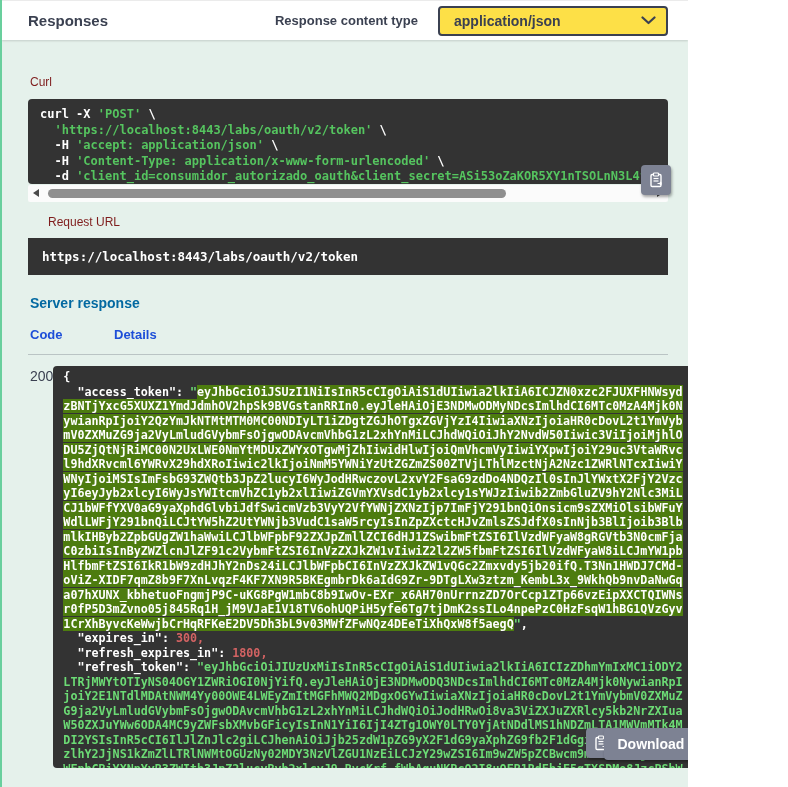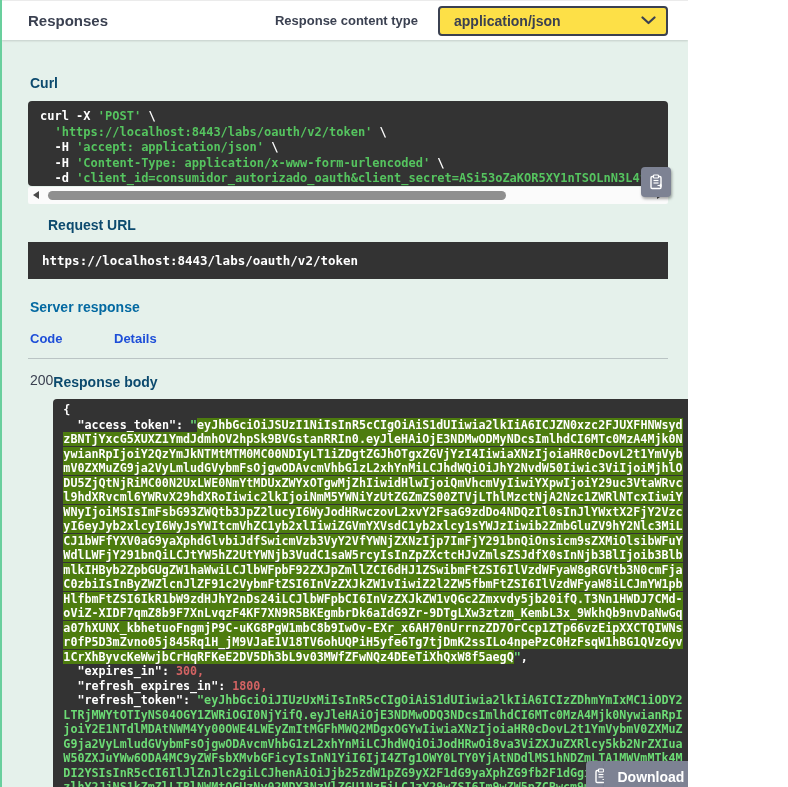--- a/index.html
+++ b/index.html
@@ -10,21 +10,21 @@
   
   .op-header { height:40px; background:#ffffff; display:flex; align-items:center; padding:0 20px 0 26px; box-shadow:0 1px 2px rgba(0,0,0,.15); border-top:1px solid rgba(0,0,0,.08); position:relative; z-index:2; }
   .op-title { font-size:15px; font-weight:700; color:#3b4151; }
   .op-spacer { flex:1; }
   .ct-label { font-size:13px; font-weight:600; color:#3b4151; margin-right:20px; }
   .select-box { width:230px; height:30px; border:2px solid #3b4151; border-radius:4px; background:#fde047; display:flex; align-items:center; padding:0 10px 0 14px; cursor:pointer; }
   .select-value { flex:1; font-size:14px; font-weight:700; color:#3b4151; }
 
   
   .op-body { padding:0 20px 0 26px; }
-  .sec-label { font-size:14px; font-weight:700; color:#0c4a6e; }
+  .sec-label { font-size:12px; font-weight:400; color:#7f1d1d; }
   .lbl-curl { margin:35px 0 10px 2px; }
 
   .curl-wrap { position:relative; }
   pre.curl { height:85px; background:#333333; border-radius:4px; padding:8px 12px; overflow:hidden; white-space:pre; font-family:"DejaVu Sans Mono","Liberation Mono",monospace; font-size:12px; line-height:15.5px; font-weight:700; color:#fff; }
   .cw { color:#ffffff; } .cs { color:#55c45f; }
 
   .hscroll { height:17px; margin-top:1px; background:#fbfbfb; position:relative; border-radius:2px; }
   .hthumb { position:absolute; left:20px; top:4px; width:458px; height:9px; background:#8f8f8f; border-radius:5px; }
   .tri-left  { position:absolute; left:5px; top:4px; width:0; height:0; border-top:4.5px solid transparent; border-bottom:4.5px solid transparent; border-right:6px solid #4a4a4a; }
   .tri-right { position:absolute; right:5px; top:4px; width:0; height:0; border-top:4.5px solid transparent; border-bottom:4.5px solid transparent; border-left:6px solid #4a4a4a; }
@@ -107,21 +107,20 @@
     <div class="h-server">Server response</div>
 
     <div class="tbl-head">
       <div class="cell col-code">Code</div>
       <div class="cell">Details</div>
     </div>
 
     <div class="tbl-row">
       <div class="code-val">200</div>
       <div class="details-col">
-        <div class="sec-label lbl-respbody">Response body</div>
 
         <div class="resp-wrap">
           <div class="resp-body">
             <div class="jline"><span class="jw">{</span></div>
             <div class="jline"><span class="jw">  "access_token": </span><span class="js">"</span><span class="jsel">eyJhbGciOiJSUzI1NiIsInR5cCIgOiAiS1dUIiwia2lkIiA6ICJZN0xzc2FJUXFHNWsydzBNTjYxcG5XUXZ1YmdJdmhOV2hpSk9BVGstanRRIn0.eyJleHAiOjE3NDMwODMyNDcsImlhdCI6MTc0MzA4Mjk0NywianRpIjoiY2QzYmJkNTMtMTM0MC00NDIyLT1iZDgtZGJhOTgxZGVjYzI4IiwiaXNzIjoiaHR0cDovL2t1YmVybmV0ZXMuZG9ja2VyLmludGVybmFsOjgwODAvcmVhbG1zL2xhYnMiLCJhdWQiOiJhY2NvdW50Iiwic3ViIjoiMjhlODU5ZjQtNjRiMC00N2UxLWE0NmYtMDUxZWYxOTgwMjZhIiwidHlwIjoiQmVhcmVyIiwiYXpwIjoiY29uc3VtaWRvcl9hdXRvcml6YWRvX29hdXRoIiwic2lkIjoiNmM5YWNiYzUtZGZmZS00ZTVjLThlMzctNjA2Nzc1ZWRlNTcxIiwiYWNyIjoiMSIsImFsbG93ZWQtb3JpZ2lucyI6WyJodHRwczovL2xvY2FsaG9zdDo4NDQzIl0sInJlYWxtX2FjY2VzcyI6eyJyb2xlcyI6WyJsYWItcmVhZC1yb2xlIiwiZGVmYXVsdC1yb2xlcy1sYWJzIiwib2ZmbGluZV9hY2Nlc3MiLCJ1bWFfYXV0aG9yaXphdGlvbiJdfSwicmVzb3VyY2VfYWNjZXNzIjp7ImFjY291bnQiOnsicm9sZXMiOlsibWFuYWdlLWFjY291bnQiLCJtYW5hZ2UtYWNjb3VudC1saW5rcyIsInZpZXctcHJvZmlsZSJdfX0sInNjb3BlIjoib3BlbmlkIHByb2ZpbGUgZW1haWwiLCJlbWFpbF92ZXJpZmllZCI6dHJ1ZSwibmFtZSI6IlVzdWFyaW8gRGVtb3N0cmFjaC0zbiIsInByZWZlcnJlZF91c2VybmFtZSI6InVzZXJkZW1vIiwiZ2l2ZW5fbmFtZSI6IlVzdWFyaW8iLCJmYW1pbHlfbmFtZSI6IkR1bW9zdHJhY2nDs24iLCJlbWFpbCI6InVzZXJkZW1vQGc2Zmxvdy5jb20ifQ.T3Nn1HWDJ7CMd-oViZ-XIDF7qmZ8b9F7XnLvqzF4KF7XN9R5BKEgmbrDk6aIdG9Zr-9DTgLXw3ztzm_KembL3x_9WkhQb9nvDaNwGqa07hXUNX_kbhetuoFngmjP9C-uKG8PgW1mbC8b9IwOv-EXr_x6AH70nUrrnzZD7OrCcp1ZTp66vzEipXXCTQIWNsr0fP5D3mZvno05j845Rq1H_jM9VJaE1V18TV6ohUQPiH5yfe6Tg7tjDmK2ssILo4npePzC0HzFsqW1hBG1QVzGyv1CrXhByvcKeWwjbCrHqRFKeE2DV5Dh3bL9v03MWfZFwNQz4DEeTiXhQxW8f5aegQ</span><span class="js">"</span><span class="jw">,</span></div>
             <div class="jline"><span class="jw">  "expires_in": </span><span class="jn">300,</span></div>
             <div class="jline"><span class="jw">  "refresh_expires_in": </span><span class="jn">1800,</span></div>
             <div class="jline"><span class="jw">  "refresh_token": </span><span class="js">"eyJhbGciOiJIUzUxMiIsInR5cCIgOiAiS1dUIiwia2lkIiA6ICIzZDhmYmIxMC1iODY2LTRjMWYtOTIyNS04OGY1ZWRiOGI0NjYifQ.eyJleHAiOjE3NDMwODQ3NDcsImlhdCI6MTc0MzA4Mjk0NywianRpIjoiY2E1NTdlMDAtNWM4Yy00OWE4LWEyZmItMGFhMWQ2MDgxOGYwIiwiaXNzIjoiaHR0cDovL2t1YmVybmV0ZXMuZG9ja2VyLmludGVybmFsOjgwODAvcmVhbG1zL2xhYnMiLCJhdWQiOiJodHRwOi8va3ViZXJuZXRlcy5kb2NrZXIuaW50ZXJuYWw6ODA4MC9yZWFsbXMvbGFicyIsInN1YiI6IjI4ZTg1OWY0LTY0YjAtNDdlMS1hNDZmLTA1MWVmMTk4MDI2YSIsInR5cCI6IlJlZnJlc2giLCJhenAiOiJjb25zdW1pZG9yX2F1dG9yaXphZG9fb2F1dGgiLCJzaWQiOiI2YzlhY2JjNS1kZmZlLTRlNWMtOGUzNy02MDY3NzVlZGU1NzEiLCJzY29wZSI6Im9wZW5pZCBwcm9maWxlIGFjciBlbWFpbCBiYXNpYyB3ZWItb3JpZ2lucyByb2xlcyJ9.RvcKrf_fWbAguNKPcO2I8uOEB1RdFbjE5qTXSDMo8JzcPSbW7biVS4eWnaoiaAVcBsWh-4opMErcSFU87o2ZJw"</span></div>
 
           </div>

